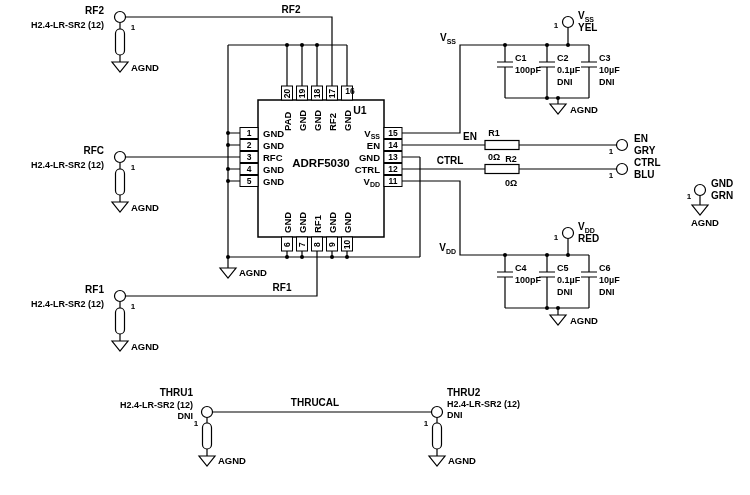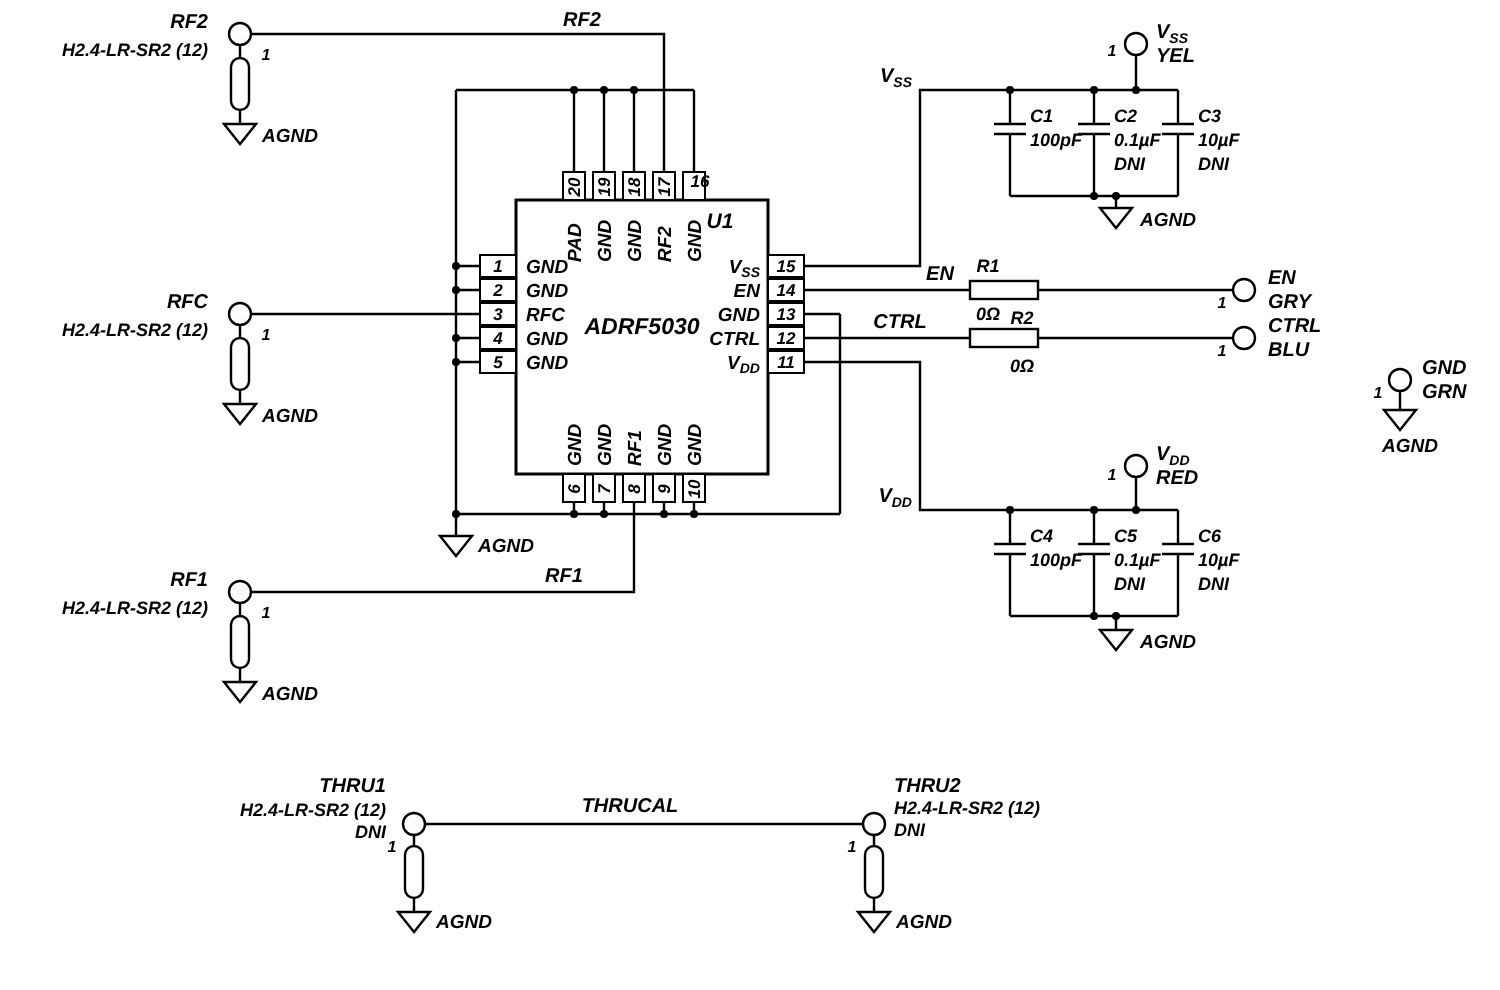--- a/index.html
+++ b/index.html
@@ -1,16 +1,16 @@
 <!DOCTYPE html>
 <html><head>
 <meta charset="utf-8">
 <style>
   html,body{margin:0;padding:0;background:#ffffff;}
-  .stage{width:750px;height:495px;position:relative;background:#ef4444;font-style:italic;}
+  .stage{width:750px;height:495px;position:relative;background:#ef4444;}
   svg{display:block;}
   text{font-family:"Liberation Sans","DejaVu Sans",sans-serif;font-weight:bold;fill:#000;}
   .t8{font-size:8px}.t85{font-size:8.5px}.t9{font-size:9px}.t95{font-size:9.5px}
   .t10{font-size:10px}.t105{font-size:10.5px}.t115{font-size:11.5px}
   .sub{font-size:7px}
   .w{stroke:#000;stroke-width:1.2;fill:none;}
   .sym{stroke:#000;stroke-width:1.2;fill:#fff;}
   .box{stroke:#000;stroke-width:1;fill:#fff;}
   .chip{stroke:#000;stroke-width:1.5;fill:#fff;}
   .dot{fill:#000;stroke:none;}

